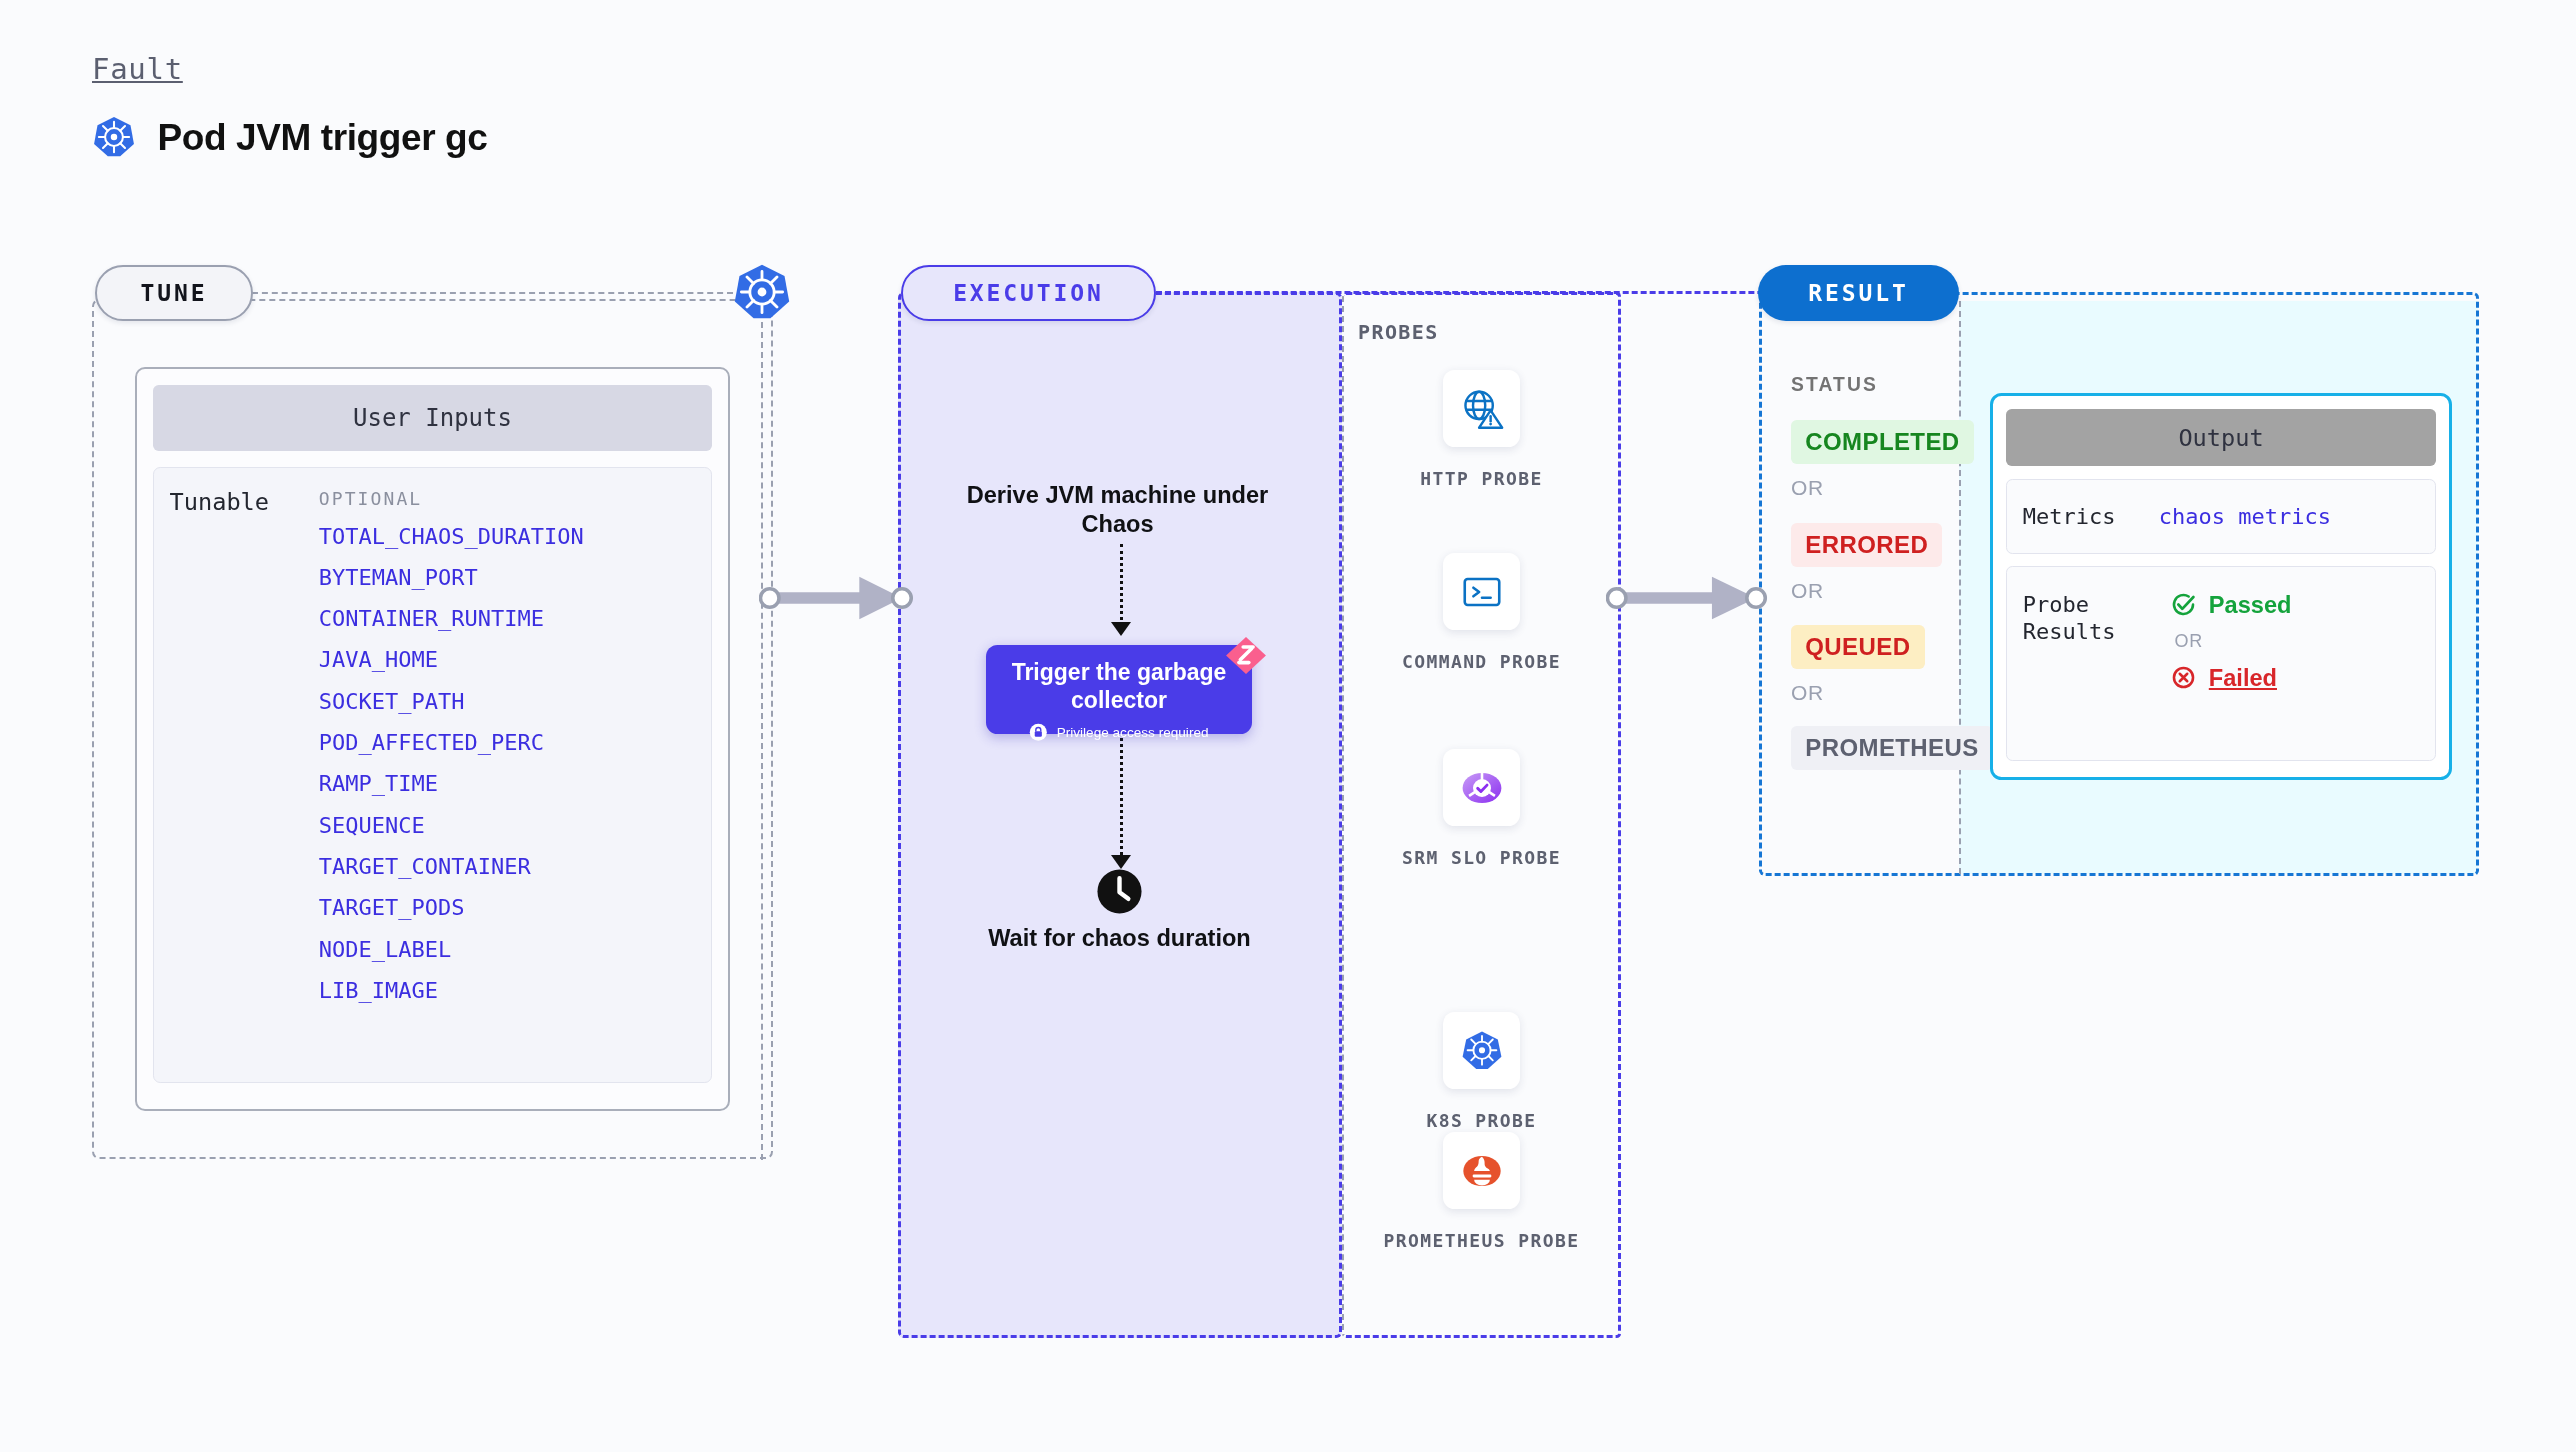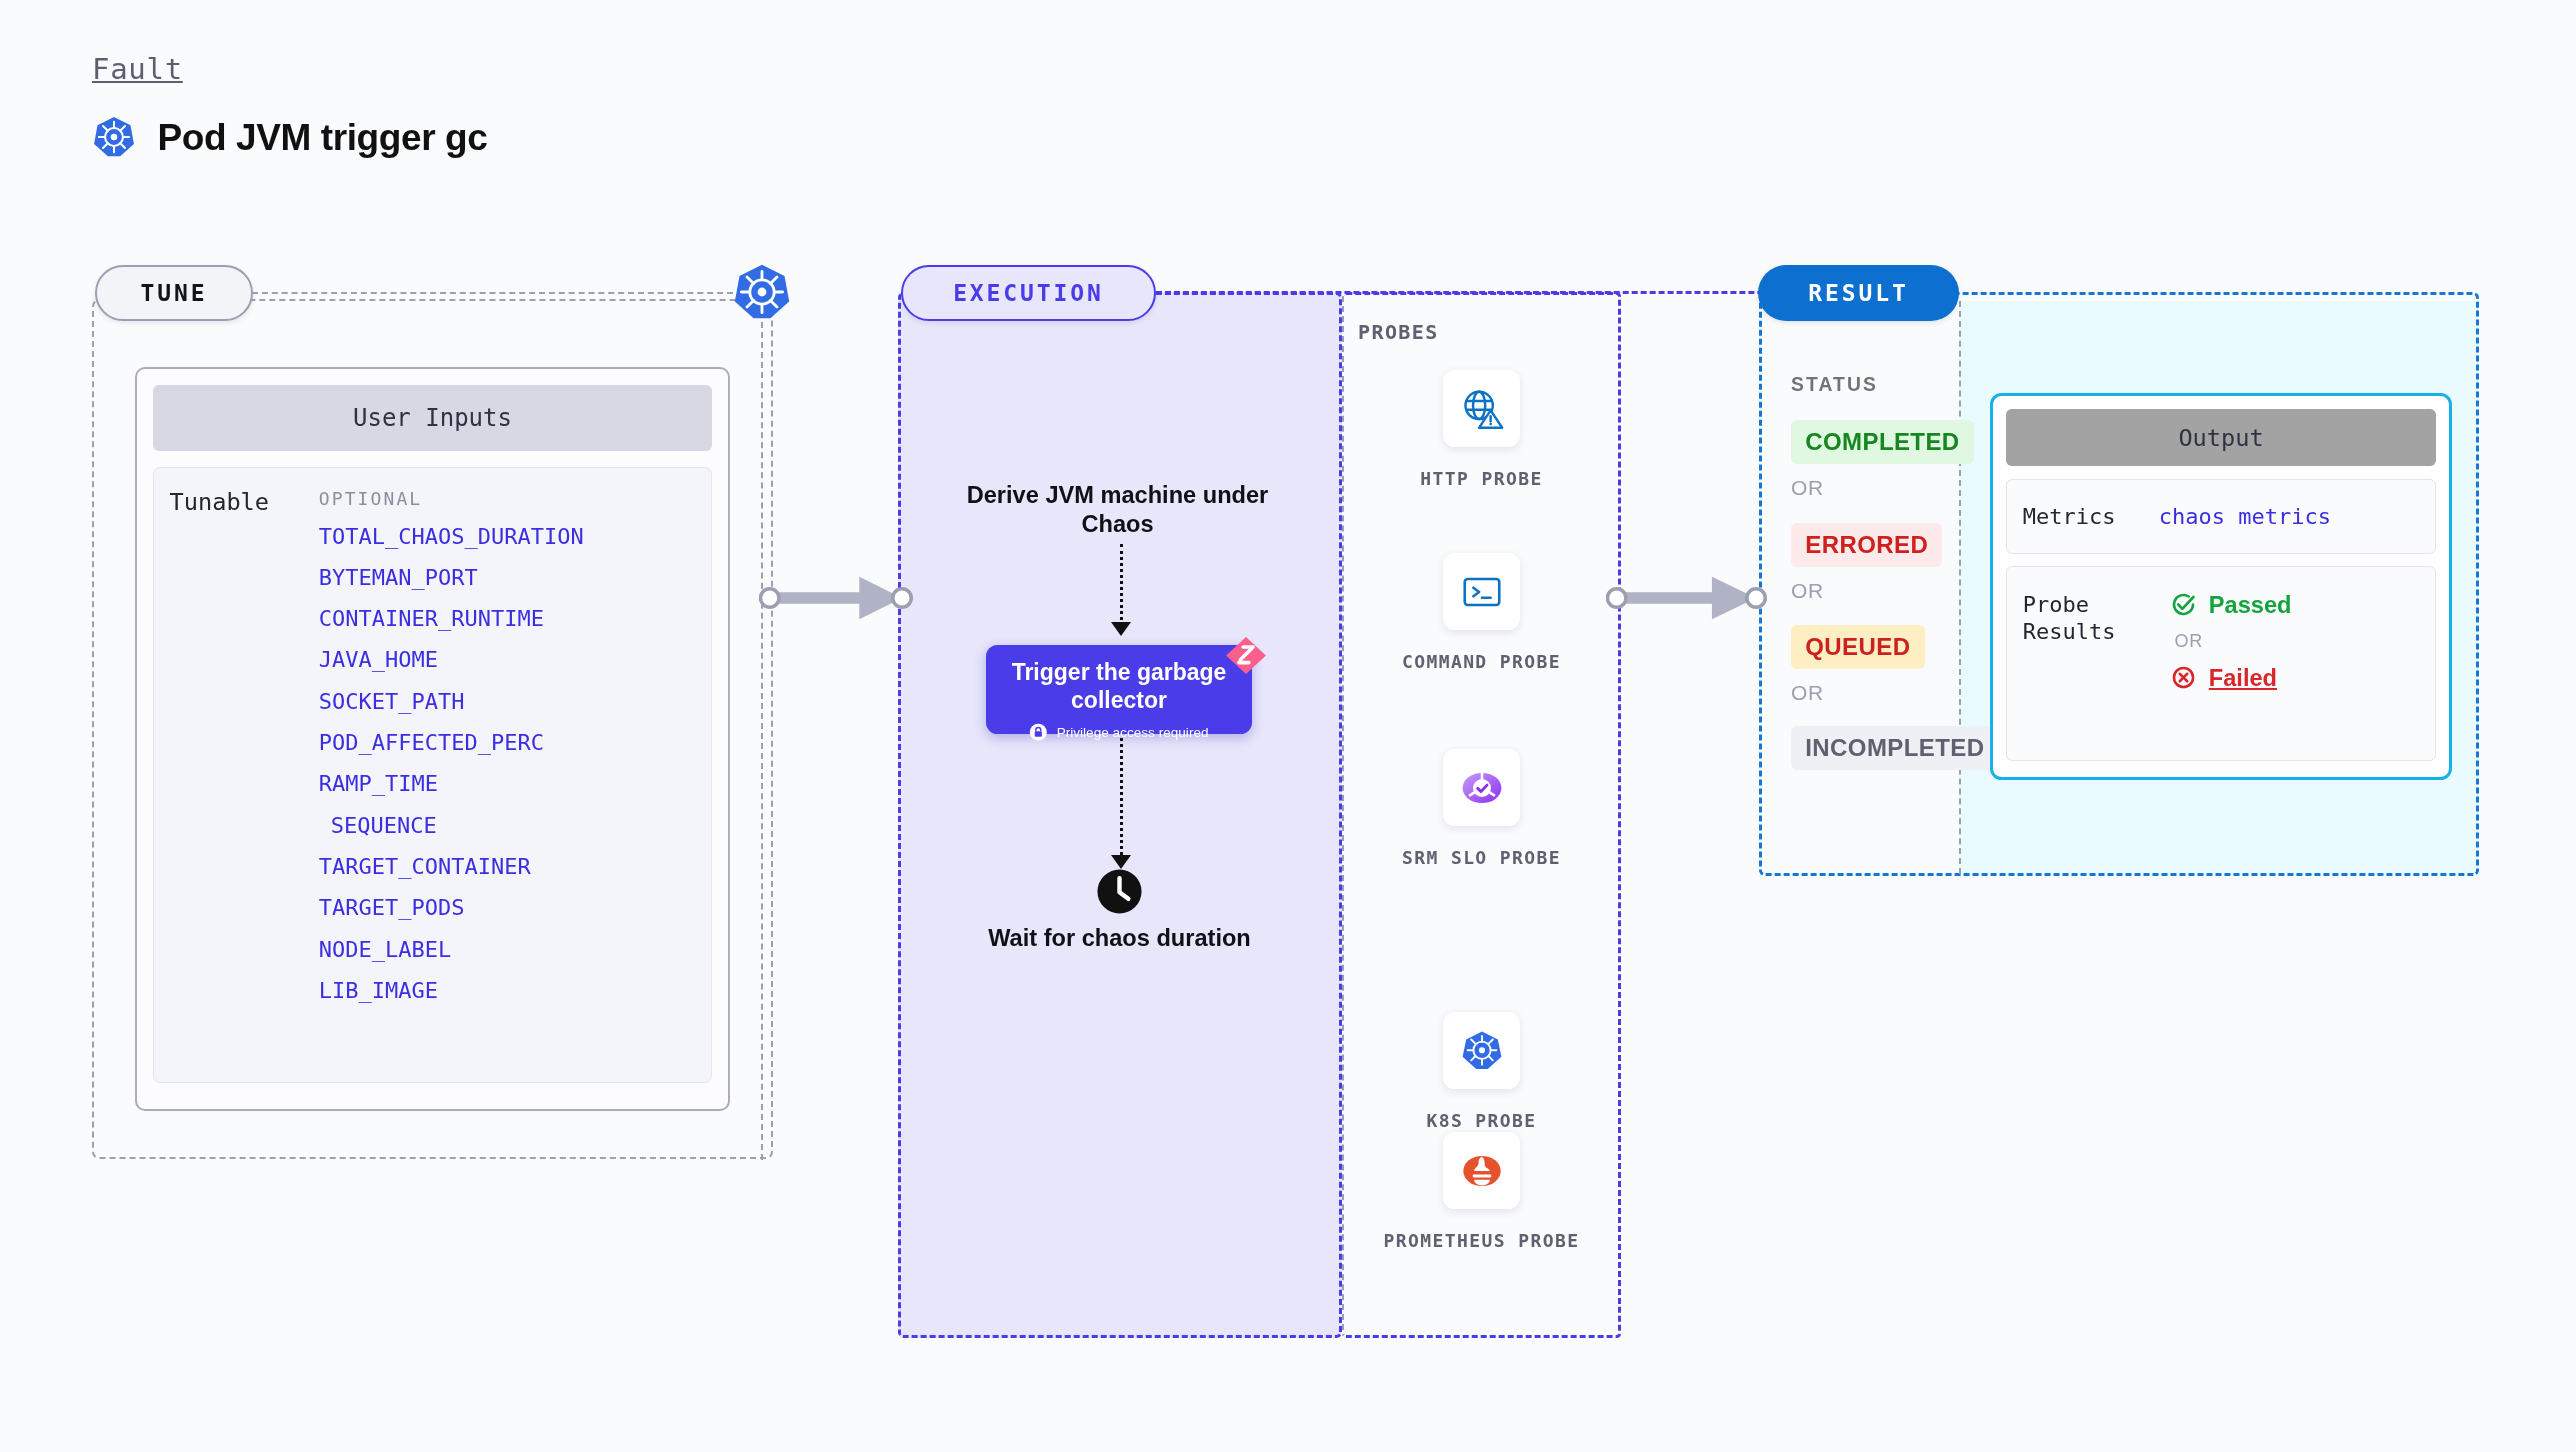--- a/index.html
+++ b/index.html
@@ -223,21 +223,21 @@
     <div id="tunable-label">Tunable</div>
     <div id="tunable-list">
       <div id="optional-kicker">OPTIONAL</div>
       <div class="tunable-item">TOTAL_CHAOS_DURATION</div>
       <div class="tunable-item">BYTEMAN_PORT</div>
       <div class="tunable-item">CONTAINER_RUNTIME</div>
       <div class="tunable-item">JAVA_HOME</div>
       <div class="tunable-item" style="margin-top:10px;">SOCKET_PATH</div>
       <div class="tunable-item">POD_AFFECTED_PERC</div>
       <div class="tunable-item">RAMP_TIME</div>
-      <div class="tunable-item" style="margin-top:10px;margin-left:12px;">SEQUENCE</div>
+      <div class="tunable-item" style="margin-top:10px;">SEQUENCE</div>
       <div class="tunable-item">TARGET_CONTAINER</div>
       <div class="tunable-item" style="margin-top:10px;">TARGET_PODS</div>
       <div class="tunable-item" style="margin-top:10px;">NODE_LABEL</div>
       <div class="tunable-item" style="margin-top:10px;">LIB_IMAGE</div>
     </div>
   </div>
 </div>
 
 <div class="flow-arrow" id="arrow1">
   <svg width="158" height="64" viewBox="0 0 220 90">
@@ -379,21 +379,21 @@
 <div class="stage-pill" id="result-pill">RESULT</div>
 
 <div id="status-kicker">STATUS</div>
 
 <div class="status-badge" style="left:1791px;top:420px;background:#e0f7e2;color:#16861f;">COMPLETED</div>
 <div class="or-text" style="left:1791px;top:476px;">OR</div>
 <div class="status-badge" style="left:1791px;top:523px;background:#fdeaea;color:#cf2020;">ERRORED</div>
 <div class="or-text" style="left:1791px;top:579px;">OR</div>
 <div class="status-badge" style="left:1791px;top:625px;background:#fdeec3;color:#cf2020;">QUEUED</div>
 <div class="or-text" style="left:1791px;top:681px;">OR</div>
-<div class="status-badge" style="left:1791px;top:726px;background:#eff0f5;color:#5d6170;">INCOMPLETED</div>
+<div class="status-badge" style="left:1791px;top:726px;background:#eff0f5;color:#5d6170;">PROMETHEUS</div>
 
 <div id="output-card">
   <div id="output-header">Output</div>
   <div id="metrics-row">
     <div class="out-key">Metrics</div>
     <div id="metrics-val">chaos metrics</div>
   </div>
   <div id="probe-results-row">
     <div class="out-key">Probe<br>Results</div>
     <div id="pr-values">

